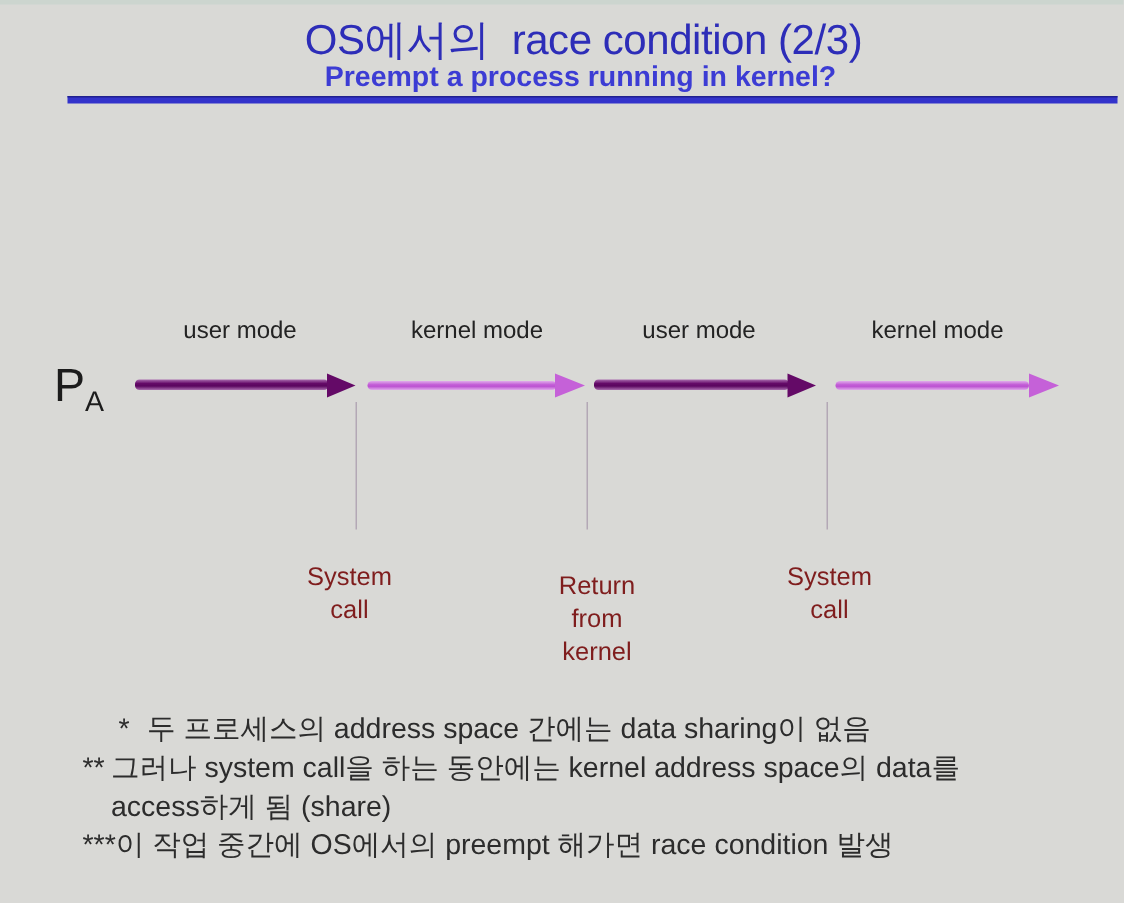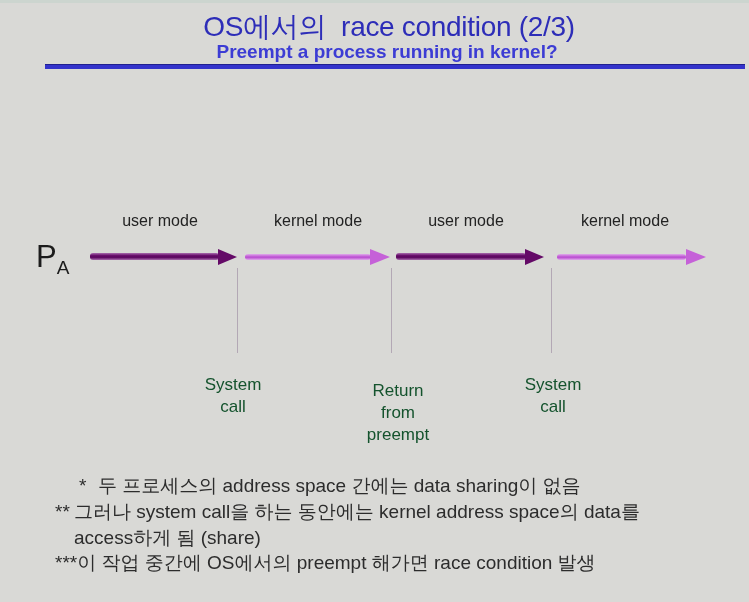--- a/index.html
+++ b/index.html
@@ -56,21 +56,21 @@
   .s1{left:90px;width:129px;} .h1{left:218px;}
   .s2{left:245px;width:126px;} .h2{left:370px;}
   .s3{left:396px;width:130px;} .h3{left:525px;}
   .s4{left:557px;width:129px;} .h4{left:686px;}
 
   .tick{top:268px;height:85px;width:1px;background:#b3a8b5;}
   .tick.t1{left:237px;} .tick.t2{left:391px;} .tick.t3{left:551px;}
 
   .event-label{
     transform:translateX(-50%);
-    font-size:17px;line-height:22px;color:#14532d;
+    font-size:17px;line-height:22px;color:#7f1d1d;
     text-align:center;white-space:pre-line;
   }
   .event-label.e1{left:233px;top:374px;}
   .event-label.e2{left:398px;top:380px;}
   .event-label.e3{left:553px;top:374px;}
 
   .note-line{
     left:55px;font-size:19px;color:#2c2c2c;white-space:nowrap;
   }
   .note-line .marker{display:inline-block;min-width:19px;}
@@ -105,20 +105,20 @@
 <div class="abs head kernel h4"></div>
 
 <div class="abs tick t1"></div>
 <div class="abs tick t2"></div>
 <div class="abs tick t3"></div>
 
 <div class="abs event-label e1">System
 call</div>
 <div class="abs event-label e2">Return
 from
-preempt</div>
+kernel</div>
 <div class="abs event-label e3">System
 call</div>
 
 <div class="abs note-line n1"><span class="marker">*</span><span>두 프로세스의 address space 간에는 data sharing이 없음</span></div>
 <div class="abs note-line n2"><span class="marker">**</span><span>그러나 system call을 하는 동안에는 kernel address space의 data를</span></div>
 <div class="abs note-line n3"><span class="marker"></span><span>access하게 됨 (share)</span></div>
 <div class="abs note-line n4"><span class="marker">***</span><span>이 작업 중간에 OS에서의 preempt 해가면 race condition 발생</span></div>
 
 </body></html>

